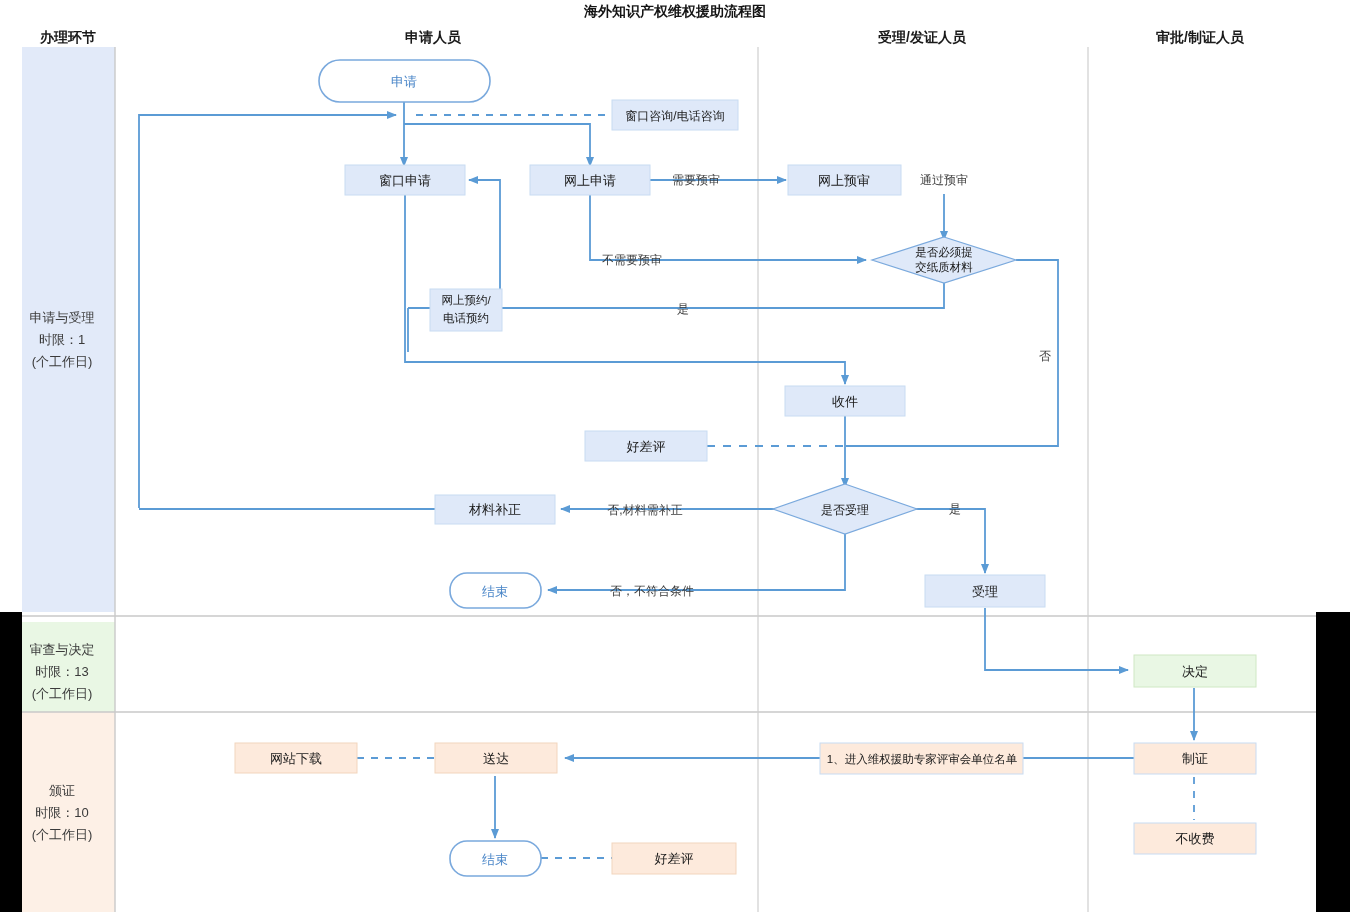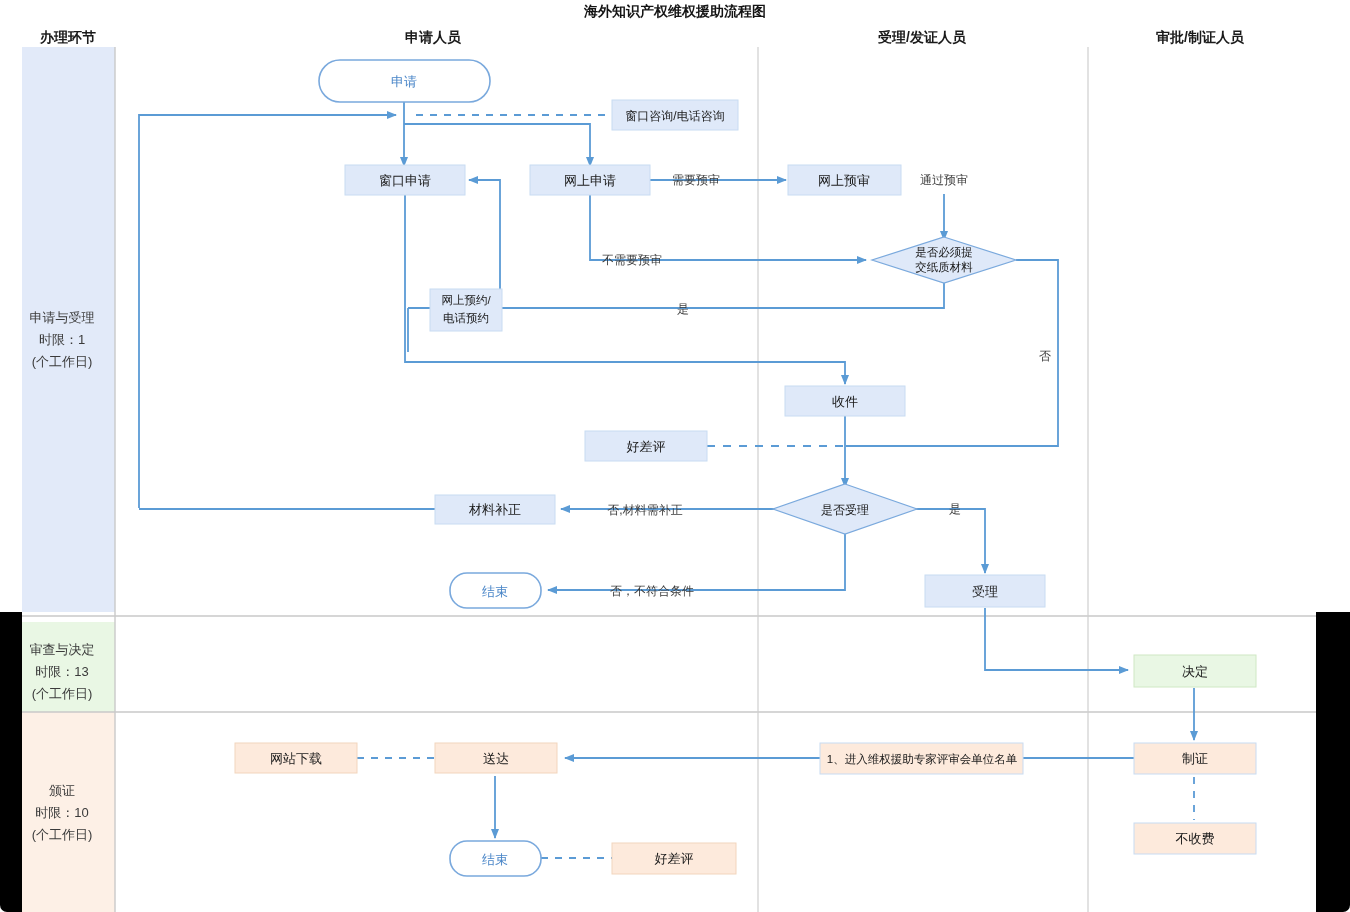--- a/index.html
+++ b/index.html
@@ -1,17 +1,17 @@
 <!DOCTYPE html>
 <html><head>
 <meta charset="utf-8">
 <style>
   html,body{margin:0;padding:0;background:#ffffff;}
   body{font-family:"Liberation Sans","DejaVu Sans",sans-serif;}
-  #stage{position:relative;width:1350px;height:912px;background:#fff;overflow:hidden;border-radius:7px;}
+  #stage{position:relative;width:1350px;height:912px;background:#fff;overflow:hidden;}
   svg{display:block;}
   .nodeLabel{font-size:13px;}
   .edgeLabel{font-size:12px;fill:#3c3c3c;}
   .laneHdr{font-size:14px;font-weight:bold;fill:#1a1a1a;}
   .title{font-size:14px;font-weight:bold;fill:#141414;}
   .laneTxt{font-size:13px;fill:#3a3a3a;}
 </style>
 </head>
 <body>
 

